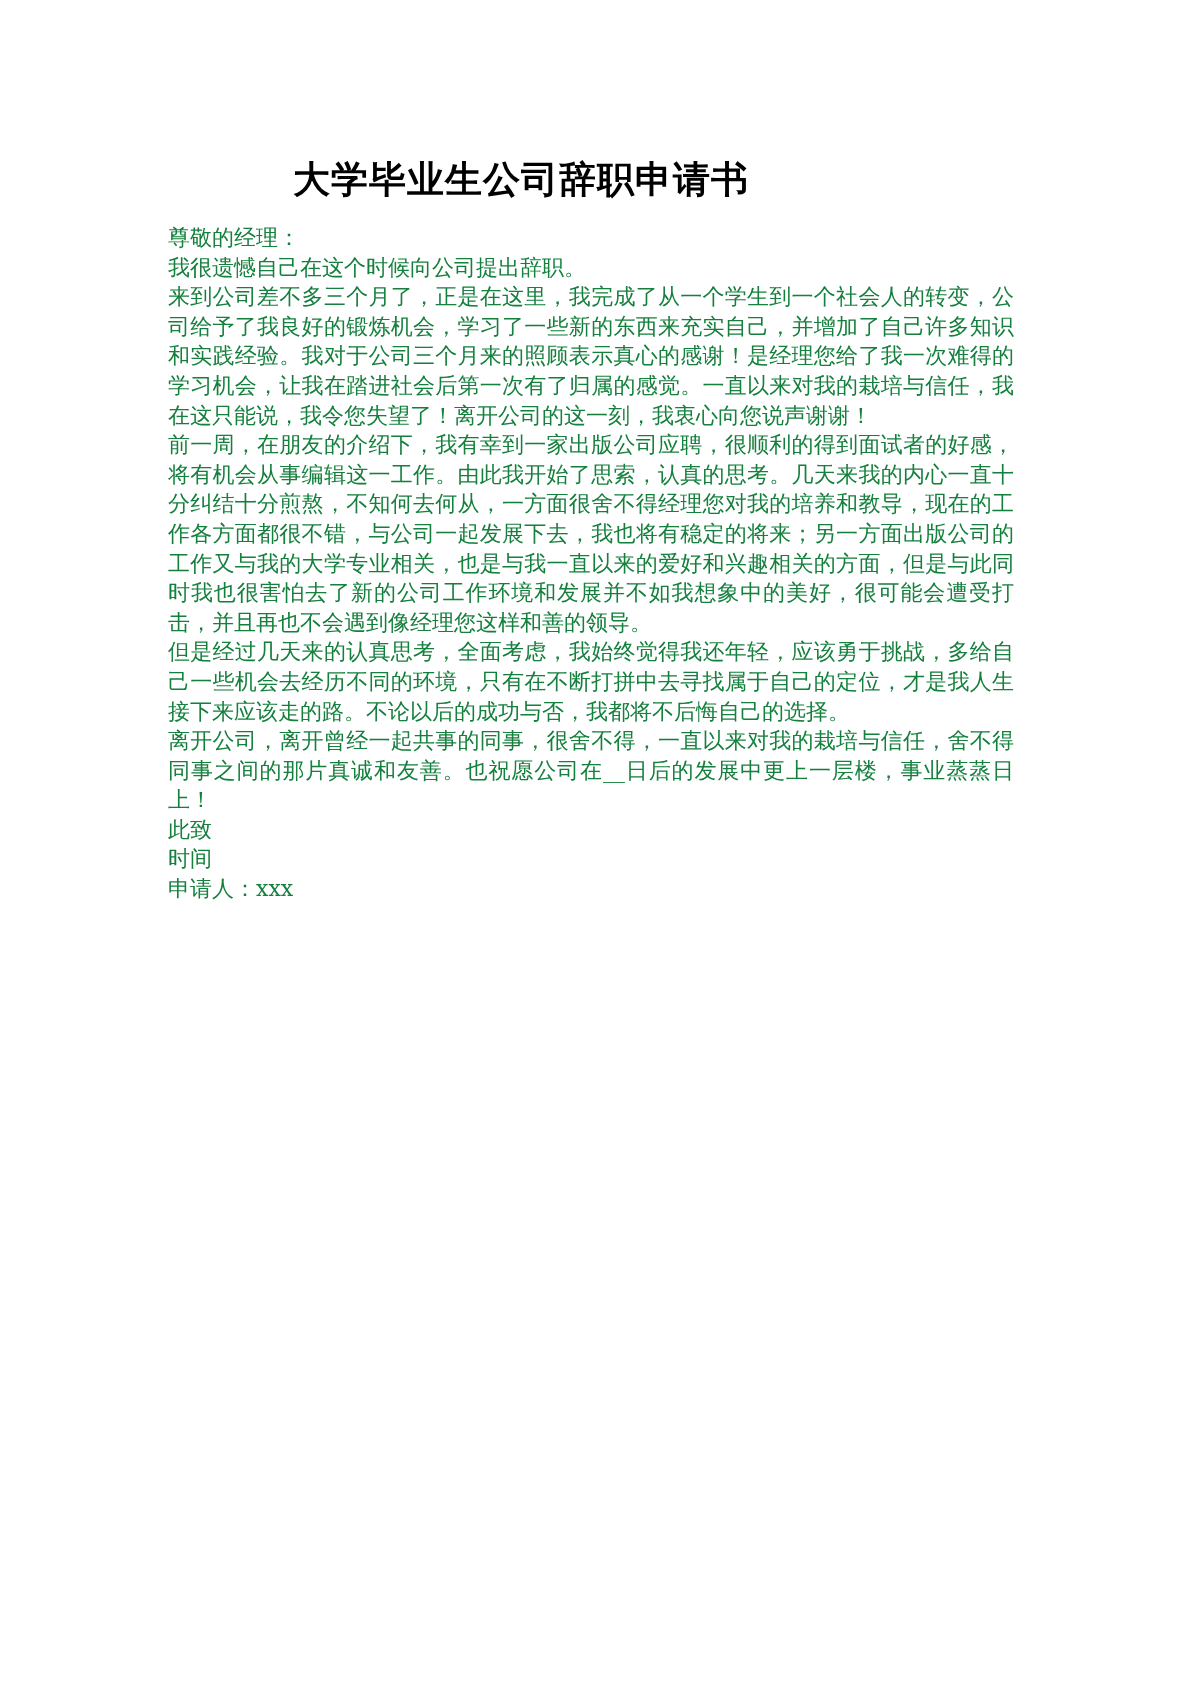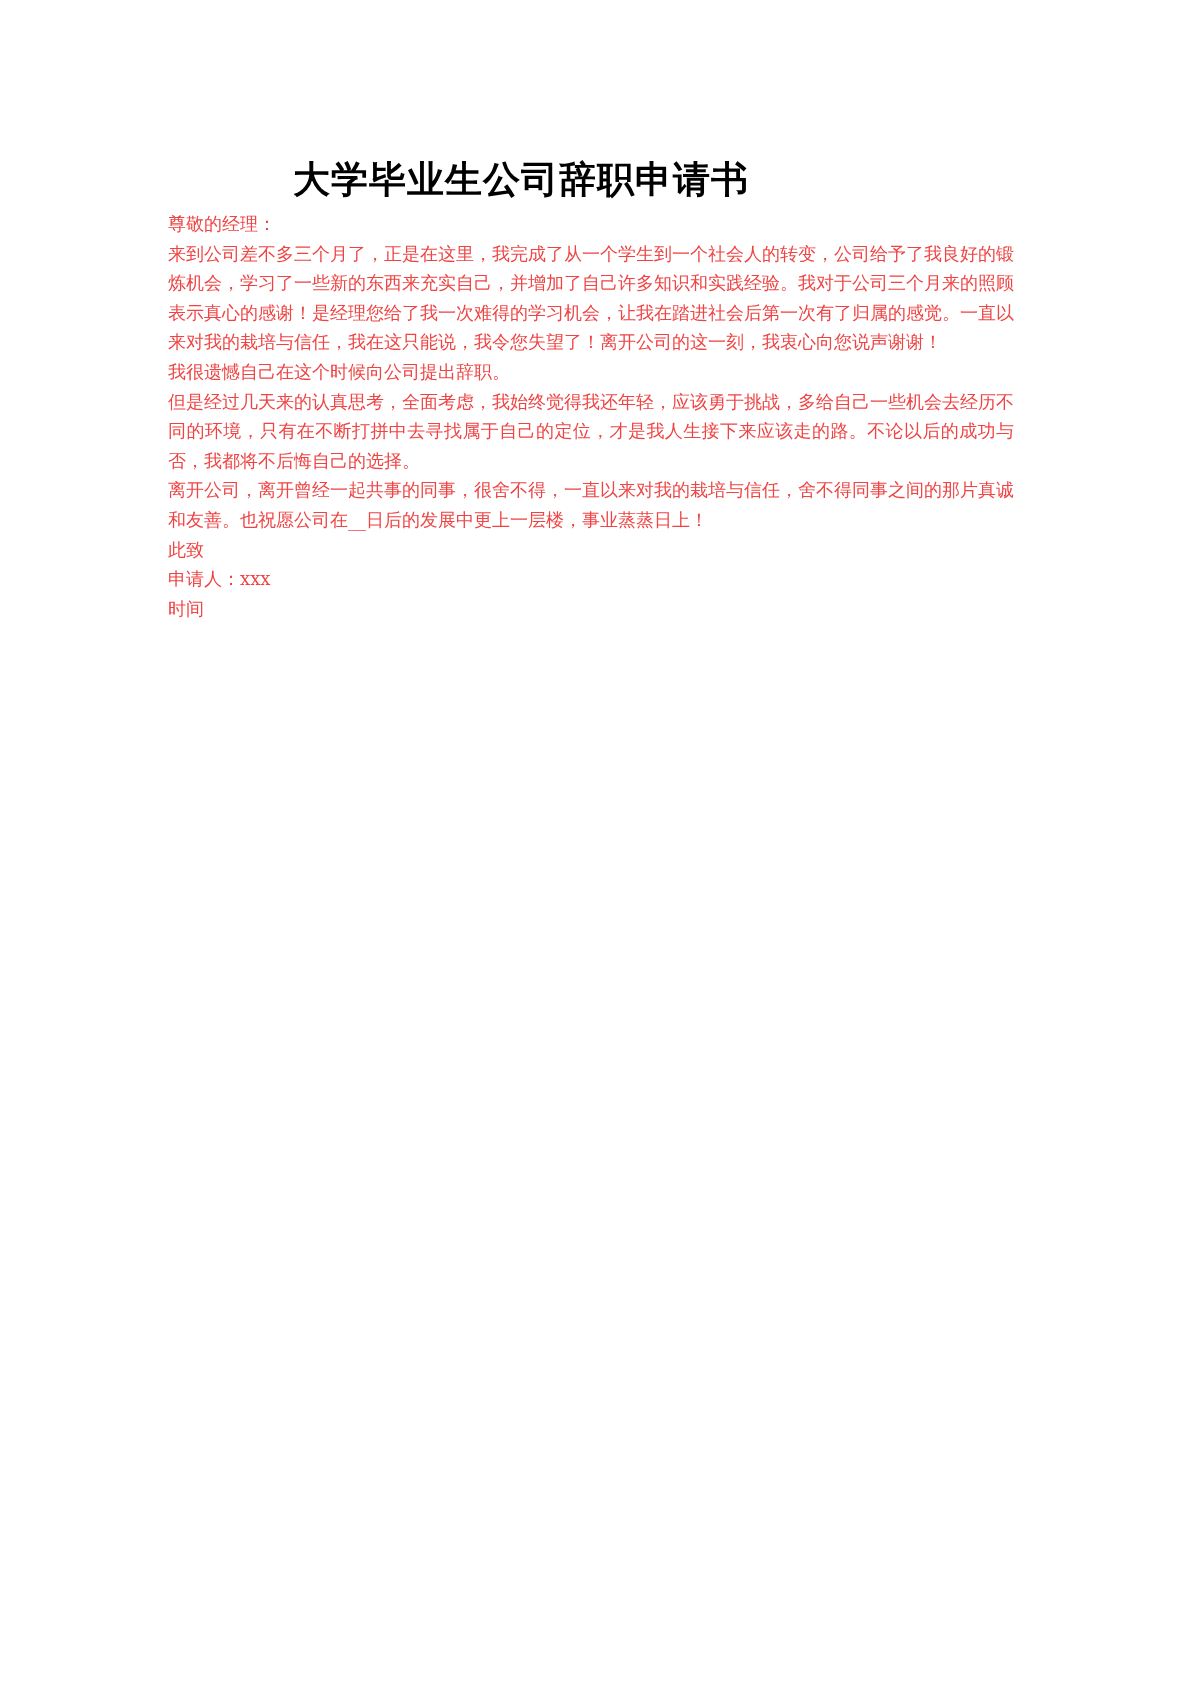--- a/index.html
+++ b/index.html
@@ -33,43 +33,44 @@
       font-weight: bold;
       font-size: 37px;
       line-height: 52px;
       letter-spacing: 1px;
       color: #000000;
       margin: 0;
     }
     .body {
       position: absolute;
       left: 168px;
-      top: 209px;
+      top: 223px;
       width: 846px;
-      font-size: 18px;
+      font-size: 22px;
       line-height: 29.6px;
-      color: #ef4444;
+      color: #15803d;
     }
     .para {
       margin: 0;
       padding: 0;
       text-align: justify;
       text-justify: inter-character;
       word-break: break-all;
     }
   </style>
 </head>
 <body>
 
 <div class="page">
   <h1 class="title">大学毕业生公司辞职申请书</h1>
 
   <div class="body">
     <p class="para">尊敬的经理：</p>
+    <p class="para">我很遗憾自己在这个时候向公司提出辞职。</p>
     <p class="para">来到公司差不多三个月了，正是在这里，我完成了从一个学生到一个社会人的转变，公司给予了我良好的锻炼机会，学习了一些新的东西来充实自己，并增加了自己许多知识和实践经验。我对于公司三个月来的照顾表示真心的感谢！是经理您给了我一次难得的学习机会，让我在踏进社会后第一次有了归属的感觉。一直以来对我的栽培与信任，我在这只能说，我令您失望了！离开公司的这一刻，我衷心向您说声谢谢！</p>
-    <p class="para">我很遗憾自己在这个时候向公司提出辞职。</p>
+    <p class="para">前一周，在朋友的介绍下，我有幸到一家出版公司应聘，很顺利的得到面试者的好感，将有机会从事编辑这一工作。由此我开始了思索，认真的思考。几天来我的内心一直十分纠结十分煎熬，不知何去何从，一方面很舍不得经理您对我的培养和教导，现在的工作各方面都很不错，与公司一起发展下去，我也将有稳定的将来；另一方面出版公司的工作又与我的大学专业相关，也是与我一直以来的爱好和兴趣相关的方面，但是与此同时我也很害怕去了新的公司工作环境和发展并不如我想象中的美好，很可能会遭受打击，并且再也不会遇到像经理您这样和善的领导。</p>
     <p class="para">但是经过几天来的认真思考，全面考虑，我始终觉得我还年轻，应该勇于挑战，多给自己一些机会去经历不同的环境，只有在不断打拼中去寻找属于自己的定位，才是我人生接下来应该走的路。不论以后的成功与否，我都将不后悔自己的选择。</p>
     <p class="para">离开公司，离开曾经一起共事的同事，很舍不得，一直以来对我的栽培与信任，舍不得同事之间的那片真诚和友善。也祝愿公司在__日后的发展中更上一层楼，事业蒸蒸日上！</p>
     <p class="para">此致</p>
+    <p class="para">时间</p>
     <p class="para">申请人：xxx</p>
-    <p class="para">时间</p>
   </div>
 </div>
 
 </body></html>

